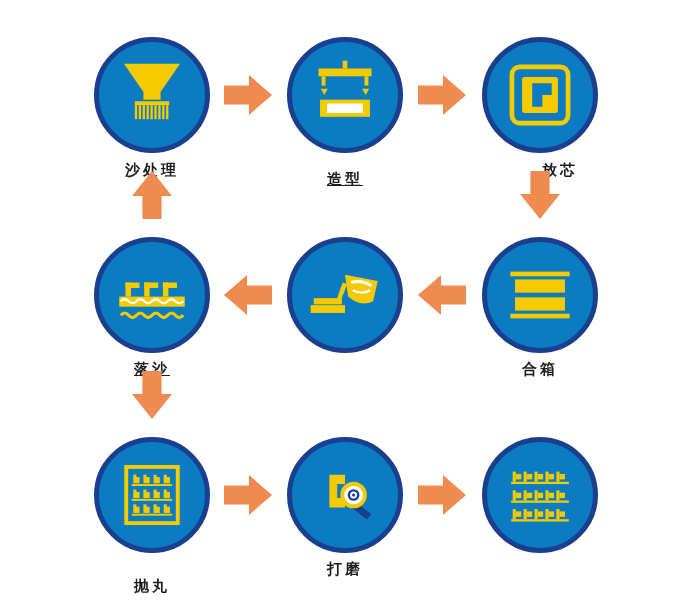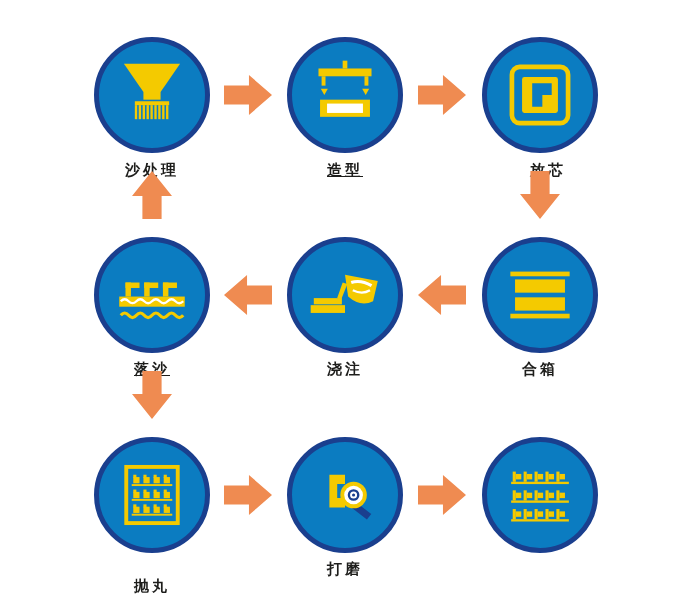--- a/index.html
+++ b/index.html
@@ -42,22 +42,22 @@
   .node-label {
     position: absolute;
     width: 160px;
     text-align: center;
     font-weight: bold;
     font-size: 15px;
     letter-spacing: 3px;
     color: var(--label-color, #1d1d1b);
   }
   .lab-r1c1 { left: 72px;  top: 161px; }
-  .lab-r1c2 { left: 265px; top: 161px; text-decoration: underline; }
-  .lab-r1c3 { left: 468px; top: 161px; }
+  .lab-r1c2 { left: 265px; top: 170px; text-decoration: underline; }
+  .lab-r1c3 { left: 480px; top: 161px; }
   .lab-r2c1 { left: 72px;  top: 360px; text-decoration: underline; }
   .lab-r2c2 { left: 265px; top: 360px; }
   .lab-r2c3 { left: 460px; top: 360px; text-align: center; }
   .lab-r3c1 { left: 72px;  top: 577px; }
   .lab-r3c2 { left: 265px; top: 560px; font-family: Liberation Serif, serif; }
   .lab-r3c3 { left: 460px; top: 560px; }
 
   
   .arrow {
     position: absolute;
@@ -245,21 +245,20 @@
       <rect class="y" x="71" y="68" width="4" height="13"></rect>
         <rect class="y" x="75" y="71" width="7" height="7"></rect>
       <rect class="y" x="13" y="81" width="74" height="3"></rect>
     </svg>
   </div>
 
   <div class="node-label lab-r1c1">沙处理</div>
   <div class="node-label lab-r1c2">造型</div>
   <div class="node-label lab-r1c3">放芯</div>
   <div class="node-label lab-r2c1">落沙</div>
-  <div class="node-label lab-r2c2">浇注</div>
   <div class="node-label lab-r2c3">合箱</div>
   <div class="node-label lab-r3c1">抛丸</div>
   <div class="node-label lab-r3c2">打磨</div>
 
   <div class="arrow h dir-right ar-1"></div>
   <div class="arrow h dir-right ar-2"></div>
   <div class="arrow v dir-down  ar-3"></div>
   <div class="arrow h dir-left  ar-4"></div>
   <div class="arrow h dir-left  ar-5"></div>
   <div class="arrow v dir-up    ar-6"></div>

